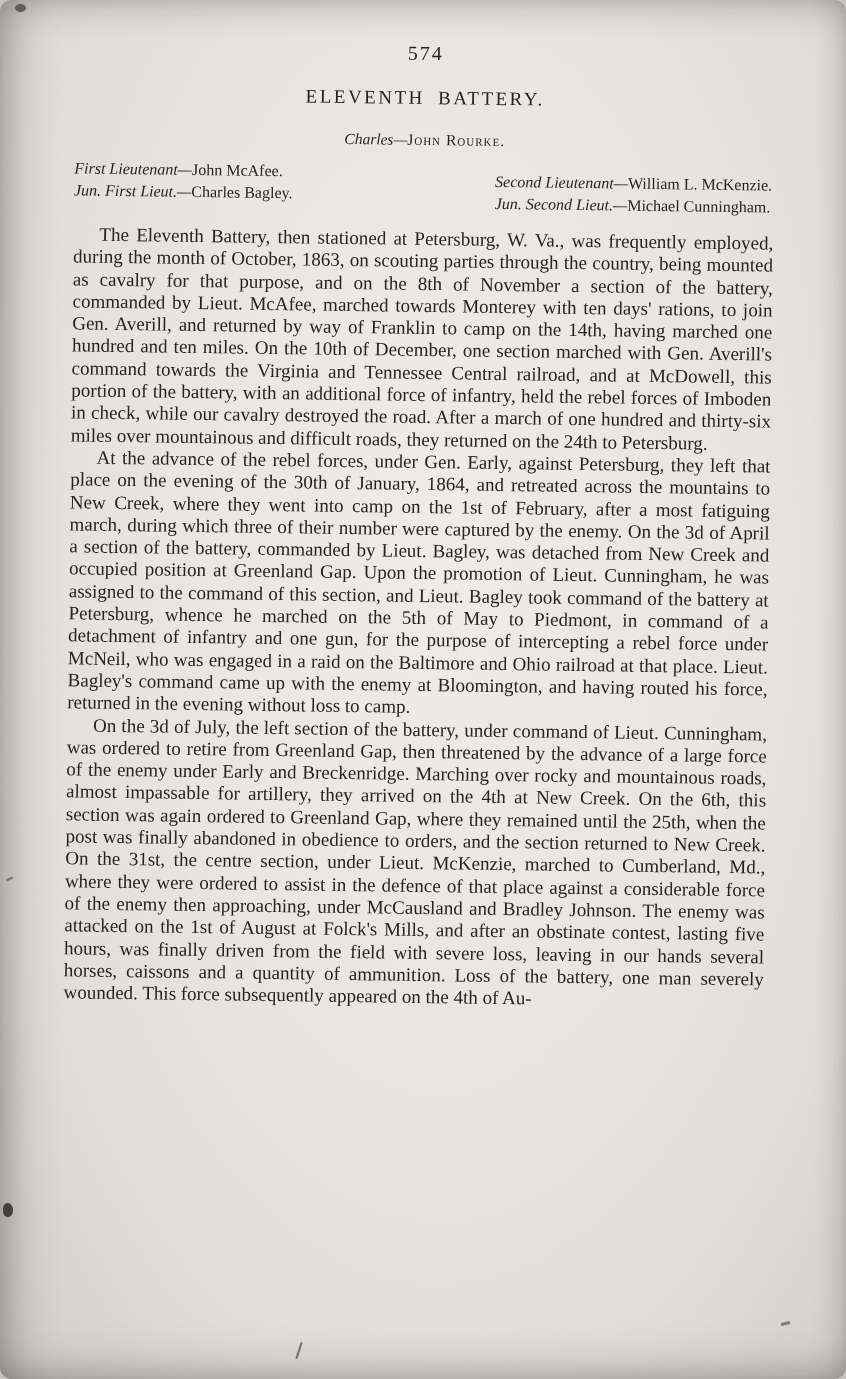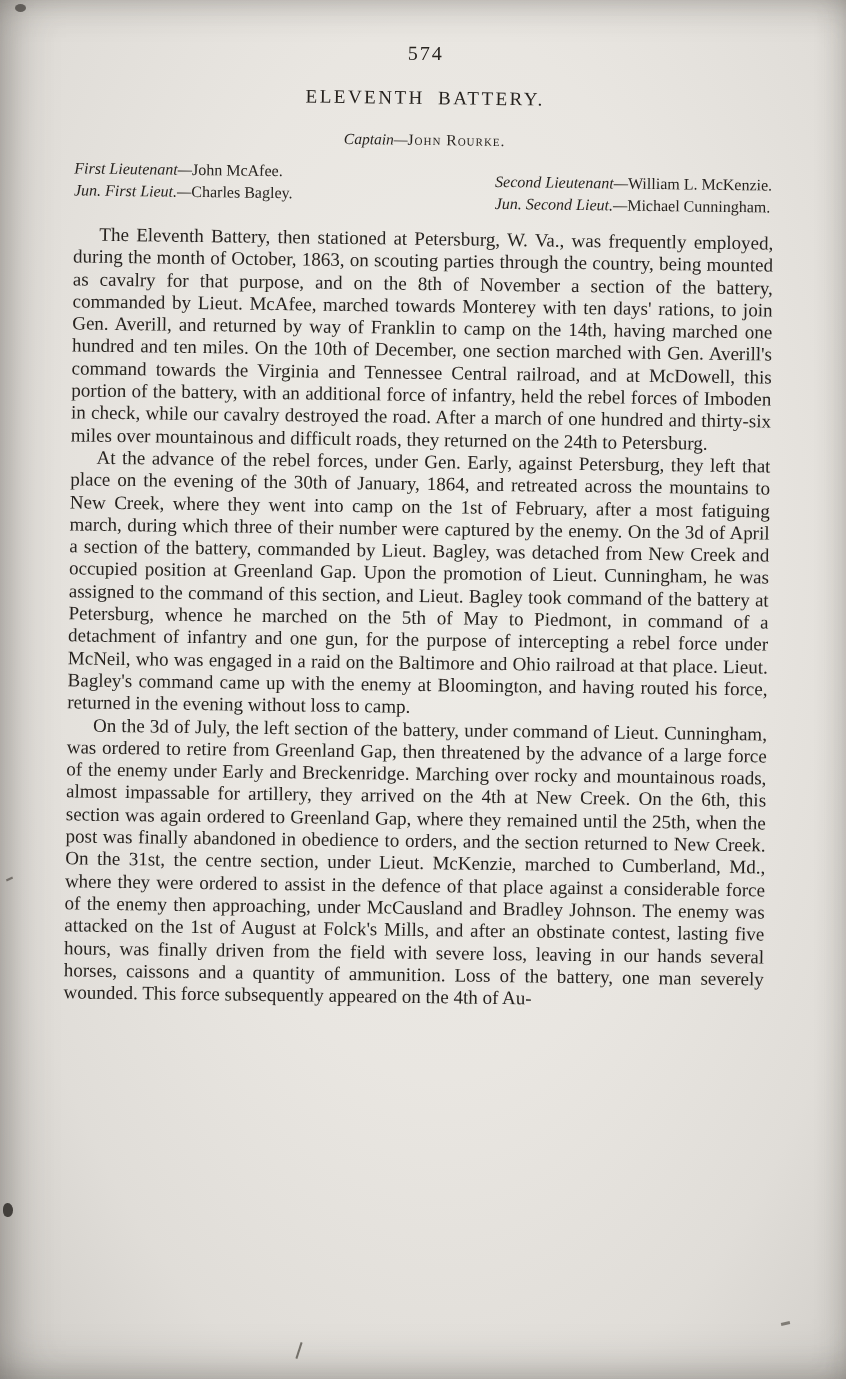--- a/index.html
+++ b/index.html
@@ -16,20 +16,21 @@
   }
   .scan-bg {
     position: absolute;
     inset: 0;
     background: radial-gradient(ellipse at 52% 40%, #eeece7 0%, #e9e6e1 45%, #e0ddd8 75%, #cfccc7 100%);
     box-shadow:
       inset 28px 0 50px -22px rgba(62, 58, 52, 0.38),
       inset -16px 0 36px -22px rgba(62, 58, 52, 0.28),
       inset 0 22px 44px -26px rgba(62, 58, 52, 0.30),
       inset 0 -26px 50px -26px rgba(62, 58, 52, 0.36);
+    border-radius: 12px;
   }
   .content {
     position: absolute;
     left: 76px;
     top: 42px;
     width: 700px;
     transform: rotate(0.75deg);
     transform-origin: 50% 0;
     color: #27231f;
   }
@@ -140,21 +141,21 @@
   <div class="artifact bottom-slash"></div>
   <div class="artifact right-edge-mark"></div>
 
   <div class="content">
 
     <div class="page-number">574</div>
 
     <h1 class="title">ELEVENTH BATTERY.</h1>
 
     <div class="captain-line">
-      <span class="rank">Captain—</span><span class="smallcaps">John Rourke.</span>
+      <span class="rank">Charles—</span><span class="smallcaps">John Rourke.</span>
     </div>
 
     <div class="officers">
       <div class="officer-col left">
         <div class="officer-line">
           <span class="rank">First Lieutenant—</span><span>John McAfee.</span>
         </div>
         <div class="officer-line">
           <span class="rank">Jun. First Lieut.—</span><span>Charles Bagley.</span>
         </div>

